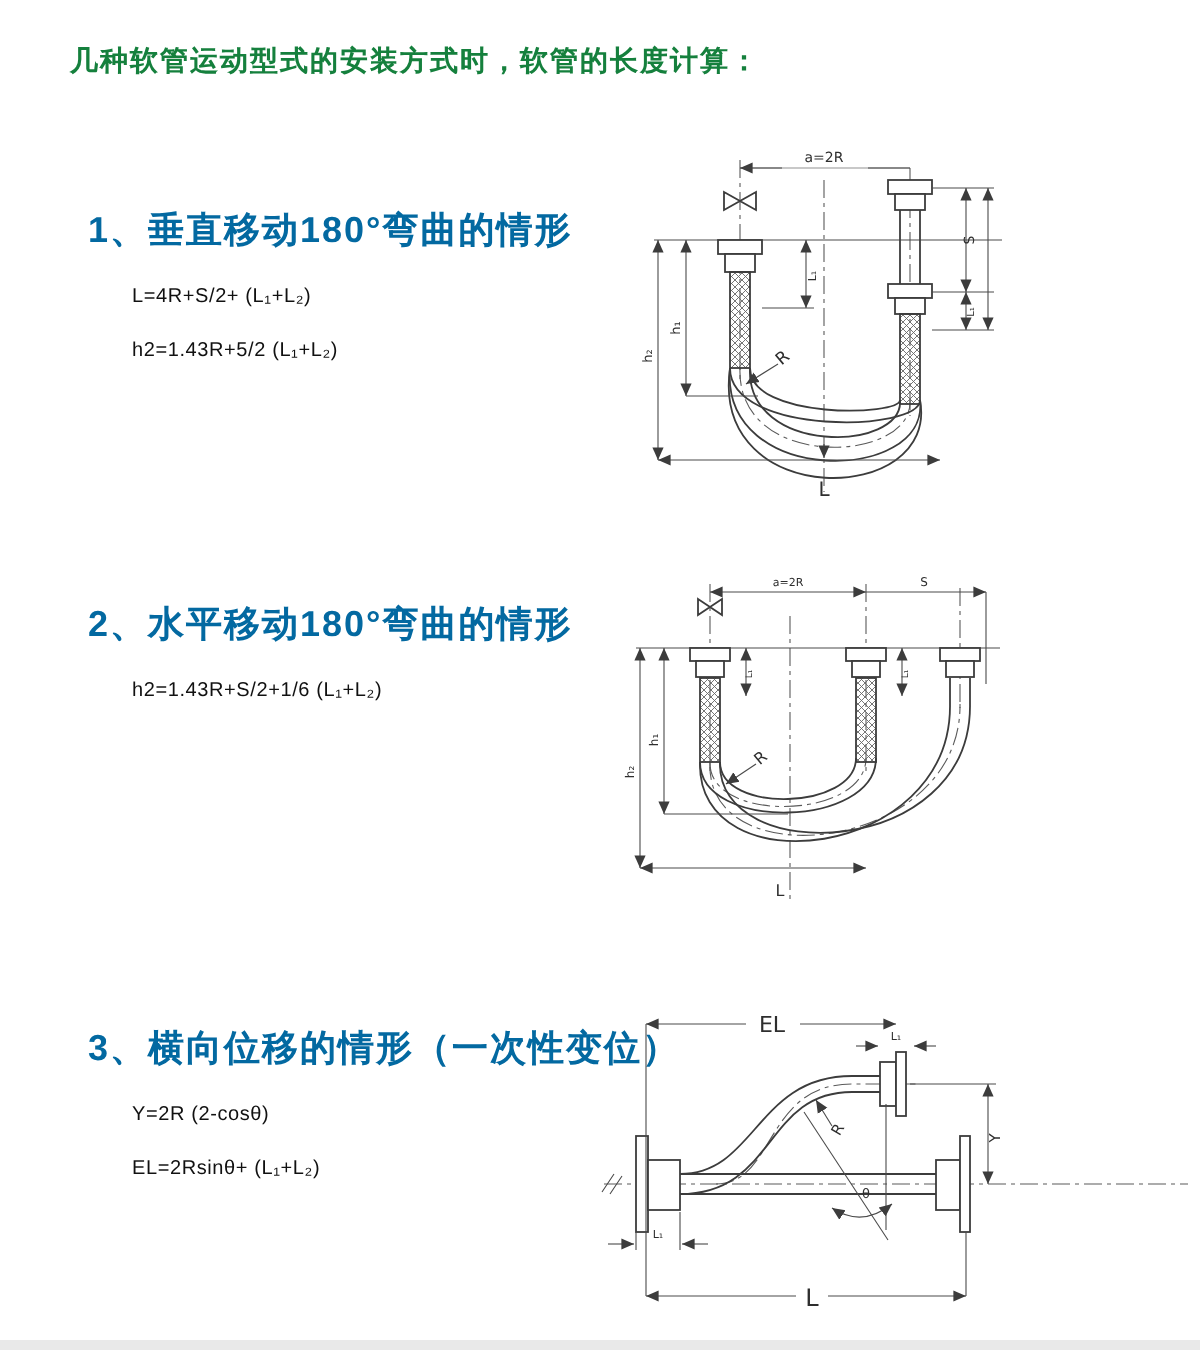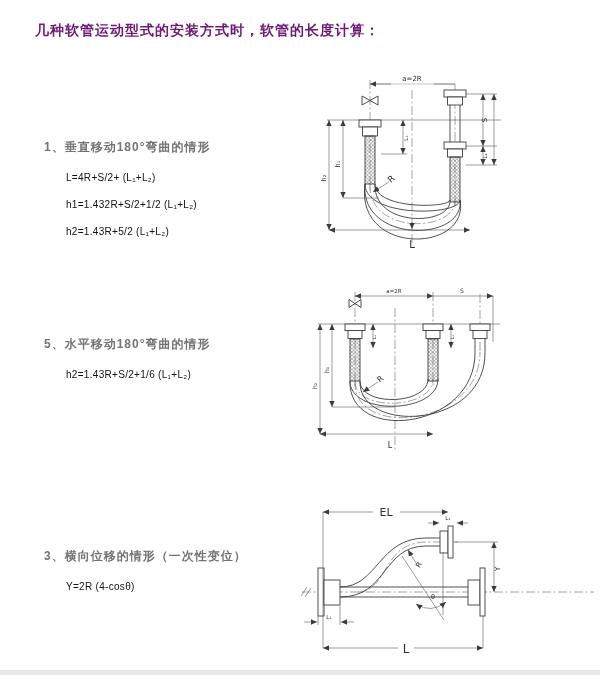--- a/index.html
+++ b/index.html
@@ -4,44 +4,43 @@
 <style>
   html,body{margin:0;padding:0;}
   body{
     width:600px;height:675px;position:relative;overflow:hidden;
     background:#ffffff;
     font-family:"Liberation Sans","DejaVu Sans",sans-serif;
     color:#1a1a1a;
   }
   .page-title{
     position:absolute;left:35px;top:22px;
-    font-size:14px;font-weight:700;letter-spacing:1px;color:#701a75;
+    font-size:14px;font-weight:700;letter-spacing:1px;color:#15803d;
   }
   .sec{position:absolute;left:44px;}
-  .sec-heading{font-size:12px;font-weight:700;letter-spacing:1px;color:#737373;white-space:nowrap;margin-top:36px;}
+  .sec-heading{font-size:18px;font-weight:700;letter-spacing:1px;color:#0369a1;white-space:nowrap;}
   .formula{font-size:10px;font-weight:400;color:#111;margin-top:16px;margin-left:22px;white-space:nowrap;letter-spacing:0.3px;}
   .diagram{position:absolute;}
   svg{display:block;}
   svg text{font-family:"DejaVu Sans","Liberation Sans",sans-serif;fill:#2e2e2e;}
   .ln{stroke:#3c3c3c;stroke-width:0.9;fill:none;}
   .thin{stroke:#4a4a4a;stroke-width:0.55;fill:none;}
   .cl{stroke:#5a5a5a;stroke-width:0.55;fill:none;stroke-dasharray:9 2.5 2 2.5;}
   .fl{fill:#ffffff;stroke:#3c3c3c;stroke-width:0.9;}
   .hose{fill:url(#hatch);stroke:#3c3c3c;stroke-width:0.9;}
   .bottom-strip{position:absolute;left:0;bottom:0;width:600px;height:5px;background:#e9e9e9;}
 </style>
 </head>
 <body>
 
 <div class="page-title">几种软管运动型式的安装方式时，软管的长度计算：</div>
 
 <div class="sec" style="top:103px;">
   <div class="sec-heading">1、垂直移动180°弯曲的情形</div>
   <div class="formula">L=4R+S/2+ (L₁+L₂)</div>
-  <div class="formula">h1=1.432R+S/2+1/2 (L₁+L₂)</div>
   <div class="formula">h2=1.43R+5/2 (L₁+L₂)</div>
 </div>
 
 <div class="diagram" style="left:315px;top:70px;">
 <svg width="280" height="192" viewBox="0 0 280 192">
   <defs>
     <pattern id="hatch" width="3.5" height="3.5" patternUnits="userSpaceOnUse">
       <path d="M0 0 L3.5 3.5 M3.5 0 L0 3.5" stroke="#666" stroke-width="0.45"></path>
     </pattern>
     <marker id="arr" viewBox="0 0 10 10" refX="9" refY="5" markerWidth="7" markerHeight="7" orient="auto-start-reverse" markerUnits="userSpaceOnUse">
@@ -123,21 +122,21 @@
 
   <g>
     <path class="thin" d="M14 160 H 155" marker-start="url(#arr)" marker-end="url(#arr)"></path>
     <path class="thin" d="M97 152 V 159" marker-end="url(#arr)" stroke-width="0.4"></path>
     <text x="97" y="178" font-size="10" text-anchor="middle">L</text>
   </g>
 </svg>
 </div>
 
 <div class="sec" style="top:300px;">
-  <div class="sec-heading">5、水平移动180°弯曲的情形</div>
+  <div class="sec-heading">2、水平移动180°弯曲的情形</div>
   <div class="formula">h2=1.43R+S/2+1/6 (L₁+L₂)</div>
 </div>
 
 <div class="diagram" style="left:310px;top:282px;">
 <svg width="292" height="178" viewBox="0 0 292 178">
   <g>
     <path class="cl" d="M45 10 V 104"></path>
     <path class="cl" d="M85 26 V 168"></path>
     <path class="cl" d="M123 10 V 104"></path>
     <path class="cl" d="M170 12 V 72"></path>
@@ -203,21 +202,22 @@
 
   <g>
     <path class="thin" d="M10 152 H 123" marker-start="url(#arr)" marker-end="url(#arr)"></path>
     <text x="80" y="166" font-size="8" text-anchor="middle">L</text>
   </g>
 </svg>
 </div>
 
 <div class="sec" style="top:512px;">
   <div class="sec-heading">3、横向位移的情形（一次性变位）</div>
-  <div class="formula">Y=2R (4-cosθ)</div>
+  <div class="formula">Y=2R (2-cosθ)</div>
+  <div class="formula">EL=2Rsinθ+ (L₁+L₂)</div>
 </div>
 
 <div class="diagram" style="left:298px;top:500px;">
 <svg width="302" height="172" viewBox="0 0 302 172">
   <g>
     <path class="cl" d="M4 92 H 296"></path>
     <path class="cl" d="M60 92 C 90 92, 84 42, 128 42 H 162"></path>
   </g>
   <path class="thin" d="M3 96 L 9 87 M7 97 L 13 88"></path>
 

